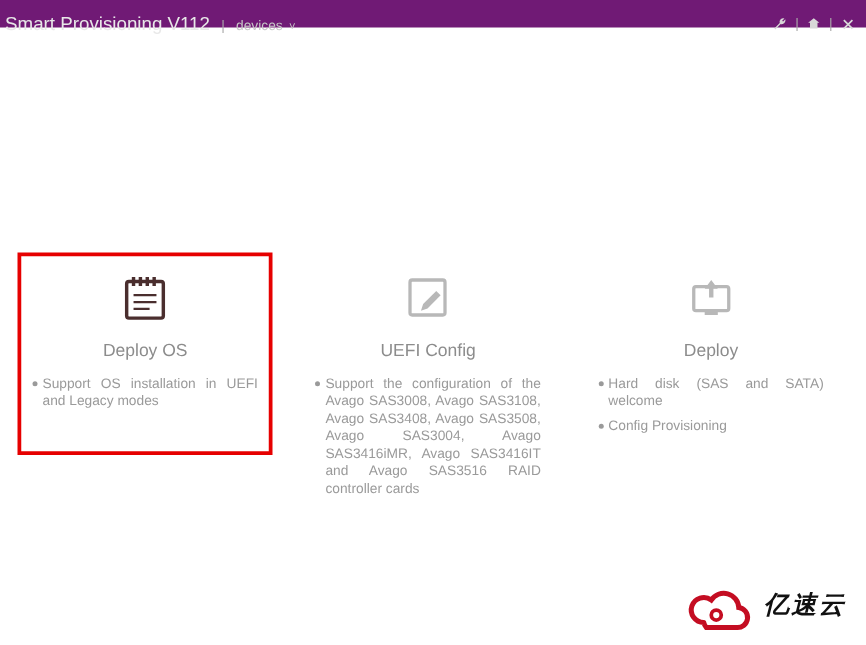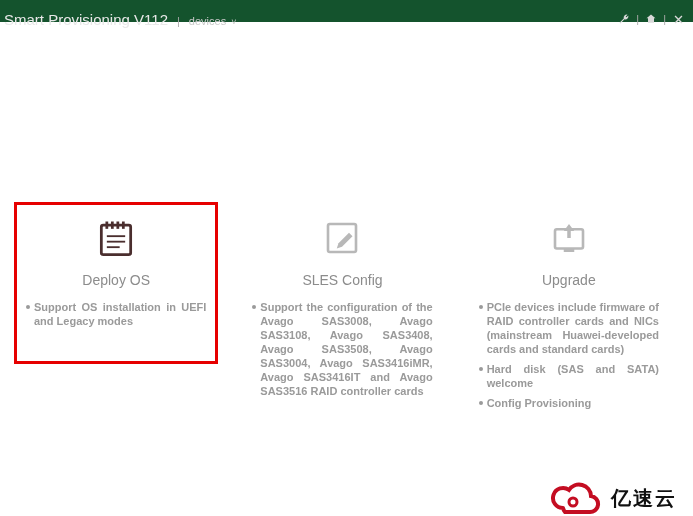--- a/index.html
+++ b/index.html
@@ -1,19 +1,19 @@
 <!DOCTYPE html>
 <html><head>
 <meta charset="utf-8">
 <style>
 * { margin: 0; padding: 0; box-sizing: border-box; }
 body { font-family: Arial, sans-serif; width: 693px; height: 516px; background: #fff; position: relative; overflow: hidden; }
 
 .header {
-  background: #14532d;
+  background: #701a75;
   height: 22px;
   display: flex;
   align-items: center;
   justify-content: space-between;
   padding: 16px 8px 0 4px;
   color: #d8d8d8;
 }
 .header-left {
   display: flex;
   align-items: baseline;
@@ -41,31 +41,32 @@
   align-items: center;
   padding: 12px 12px 30px 12px;
   cursor: pointer;
 }
 .card.highlighted {
   border: 3px solid #e60000;
   padding: 9px 9px 27px 9px;
 }
 .card-icon { width: 48px; height: 48px; display: flex; align-items: center; justify-content: center; margin-bottom: 10px; }
 .card-title { font-size: 14px; color: #8c8c8c; margin-bottom: 12px; text-align: center; }
-.card ul { list-style: none; width: 100%; font-weight: bold; }
+.card ul { list-style: none; width: 100%; }
 .card li { font-size: 11px; line-height: 14px; color: #9a9a9a; text-align: justify; text-align-last: left; margin-bottom: 6px; position: relative; padding-left: 8px; }
 .card li::before { content: ""; position: absolute; left: 0; top: 5px; width: 4px; height: 4px; background: #9a9a9a; border-radius: 50%; }
 
 .watermark {
   position: absolute;
-  bottom: 0;
+  bottom: 10px;
   right: 16px;
   display: flex;
-  align-items: center;
+  align-items: flex-start;
   gap: 6px;
+  font-style: italic;
 }
 .wm-cloud { width: 60px; height: 36px; }
 .wm-text { font-size: 20px; font-weight: bold; color: #111; letter-spacing: 2px; }
 
 svg { display: block; }
 </style>
 </head>
 <body>
 
 <div class="header">
@@ -119,37 +120,36 @@
     </ul>
   </div>
 
   <div class="card">
     <div class="card-icon">
       <svg viewBox="0 0 48 48" width="42" height="42">
         <rect x="8" y="8" width="32" height="32" rx="2" fill="none" stroke="#b8b8b8" stroke-width="3"></rect>
         <path d="M20 30 L32 18 L36 22 L24 34 L18 36 Z" fill="#b8b8b8"></path>
       </svg>
     </div>
-    <div class="card-title">SLES Config</div>
+    <div class="card-title">UEFI Config</div>
     <ul>
       <li>Support the configuration of the Avago SAS3008, Avago SAS3108, Avago SAS3408, Avago SAS3508, Avago SAS3004, Avago SAS3416iMR, Avago SAS3416IT and Avago SAS3516 RAID controller cards</li>
     </ul>
   </div>
 
   <div class="card">
     <div class="card-icon">
       <svg viewBox="0 0 48 48" width="42" height="42">
         <rect x="8" y="14" width="32" height="22" rx="2" fill="none" stroke="#b8b8b8" stroke-width="3"></rect>
         <rect x="18" y="36" width="12" height="4" fill="#b8b8b8"></rect>
         <path d="M24 8 L30 16 L26 16 L26 24 L22 24 L22 16 L18 16 Z" fill="#b8b8b8"></path>
       </svg>
     </div>
-    <div class="card-title">Upgrade</div>
+    <div class="card-title">Deploy</div>
     <ul>
-      <li>PCIe devices include firmware of RAID controller cards and NICs (mainstream Huawei-developed cards and standard cards)</li>
       <li>Hard disk (SAS and SATA) welcome</li>
       <li>Config Provisioning</li>
     </ul>
   </div>
 
 </div>
 
 <div class="watermark">
   <span class="wm-cloud">
     <svg viewBox="0 0 60 36" width="60" height="36">

